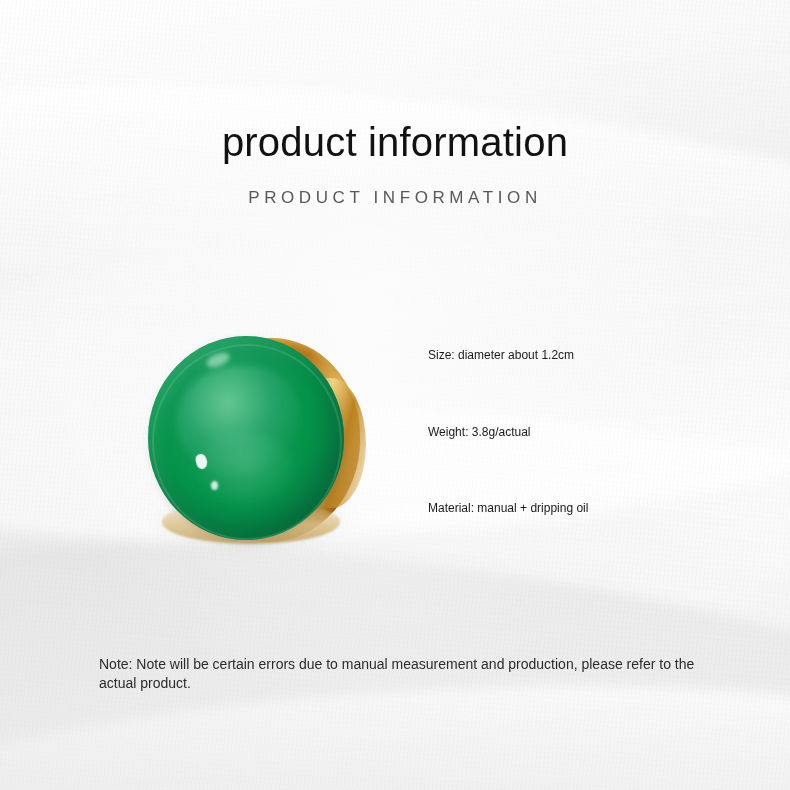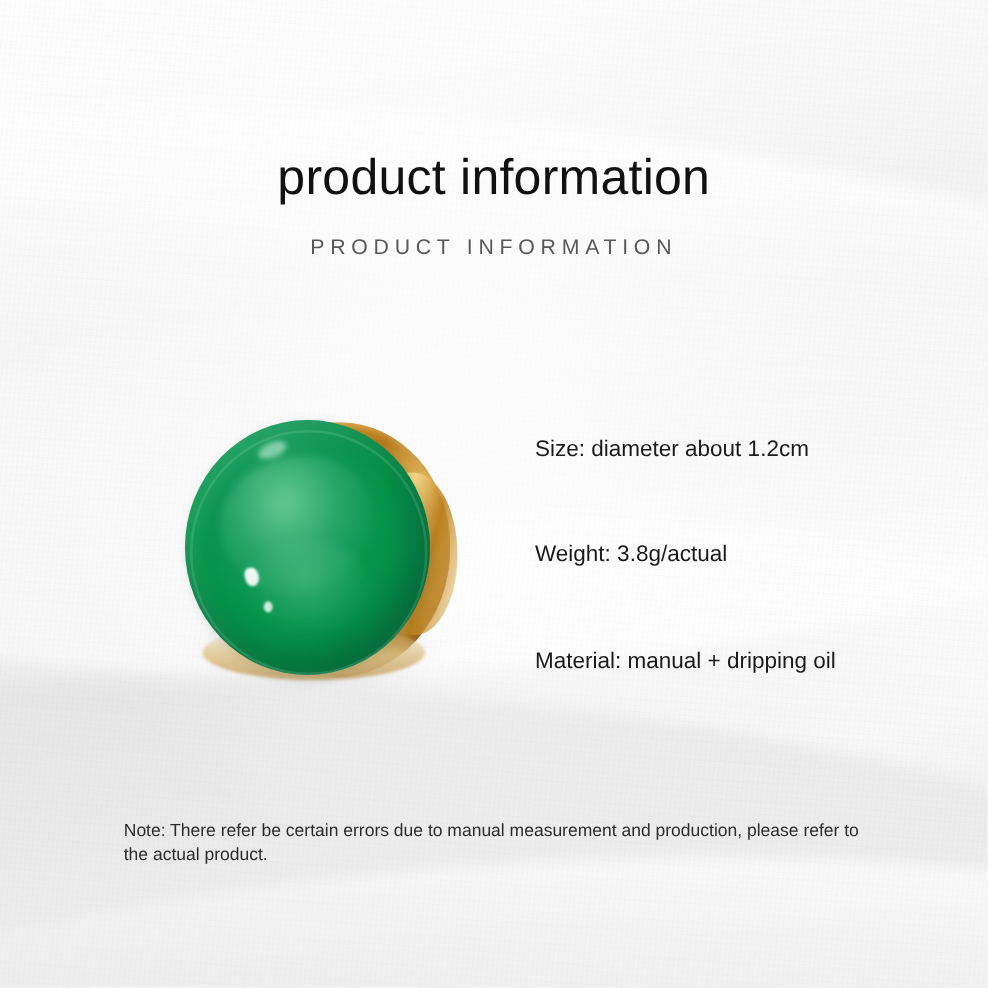--- a/index.html
+++ b/index.html
@@ -211,21 +211,21 @@
     box-shadow: inset 0 0 0 2px rgba(160,225,190,0.18);
   }
 
   
   .specs {
     position: absolute;
     left: 428px; top: 348px;
     width: 320px;
   }
   .spec-line {
-    font-size: 18px;
+    font-size: 12px;
     color: #1a1a1a;
     line-height: 1.3;
     margin-bottom: 61px;
     white-space: nowrap;
   }
   .spec-line:last-child { margin-bottom: 0; }
 
   
   .note {
     position: absolute;
@@ -271,15 +271,15 @@
       <div class="edge-light"></div>
     </div>
   </div>
 
   <div class="specs">
     <div class="spec-line">Size: diameter about 1.2cm</div>
     <div class="spec-line">Weight: 3.8g/actual</div>
     <div class="spec-line">Material: manual + dripping oil</div>
   </div>
 
-  <div class="note">Note: There refer be certain errors due to manual measurement and production, please refer to the actual product.</div>
+  <div class="note">Note: Note will be certain errors due to manual measurement and production, please refer to the actual product.</div>
 
 </div>
 
 </body></html>

